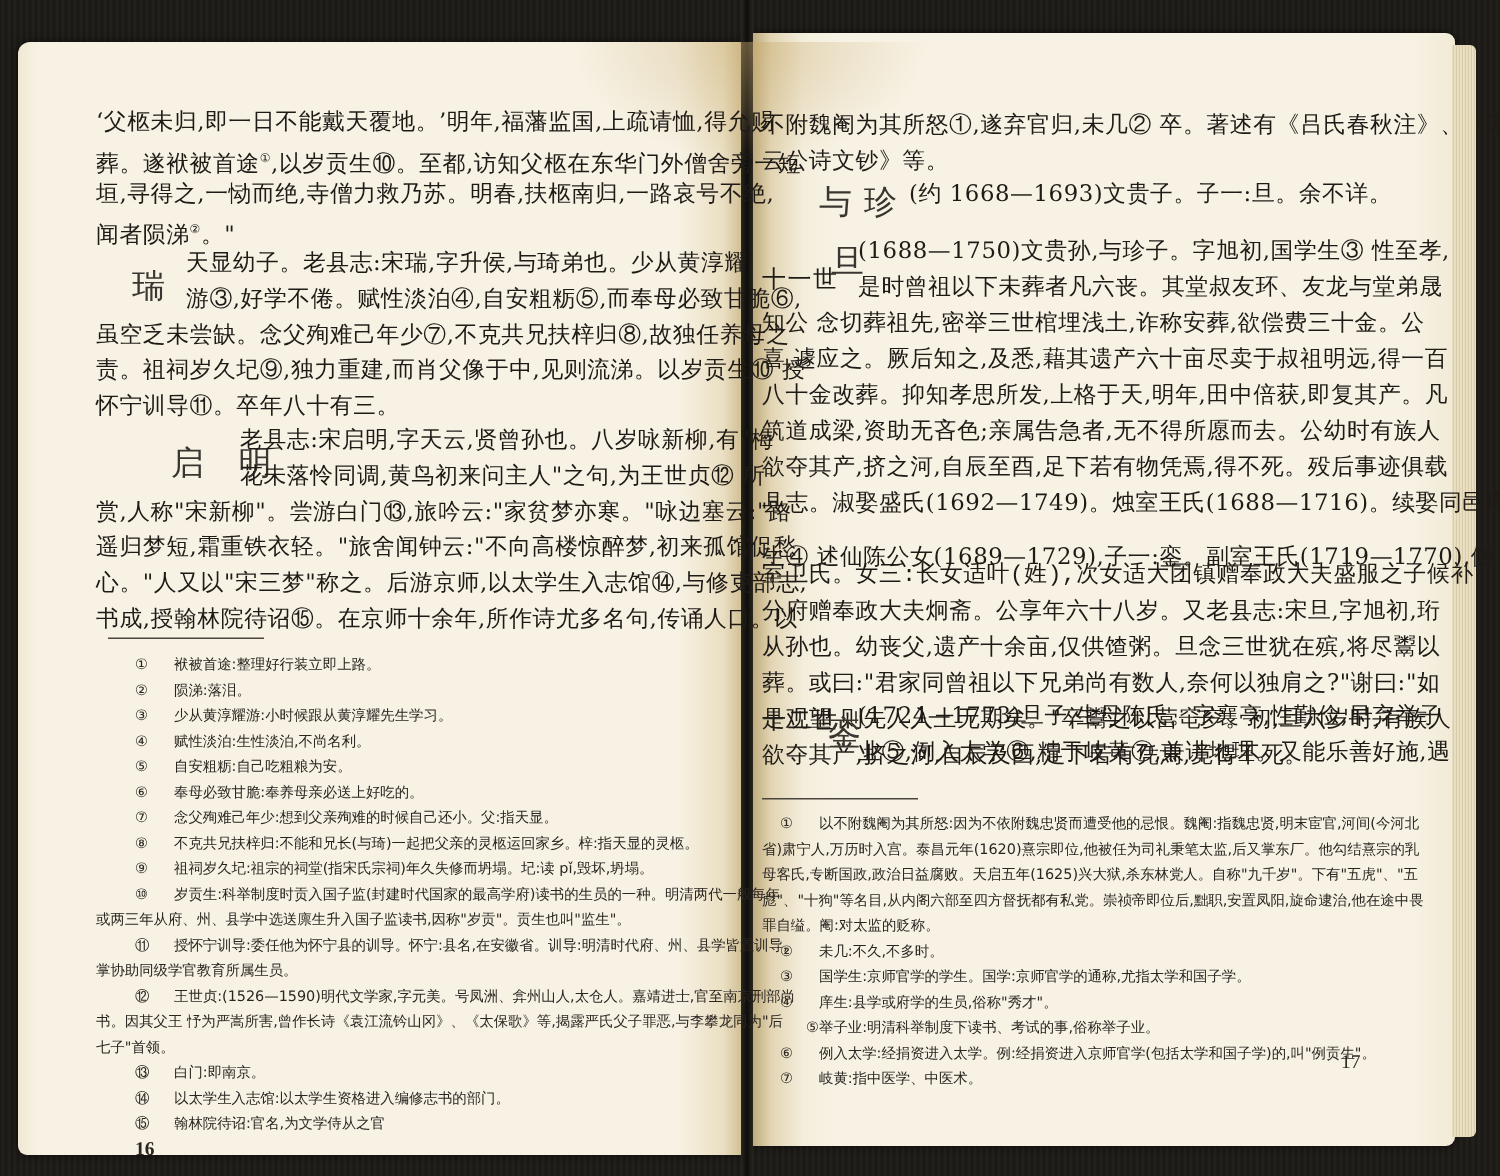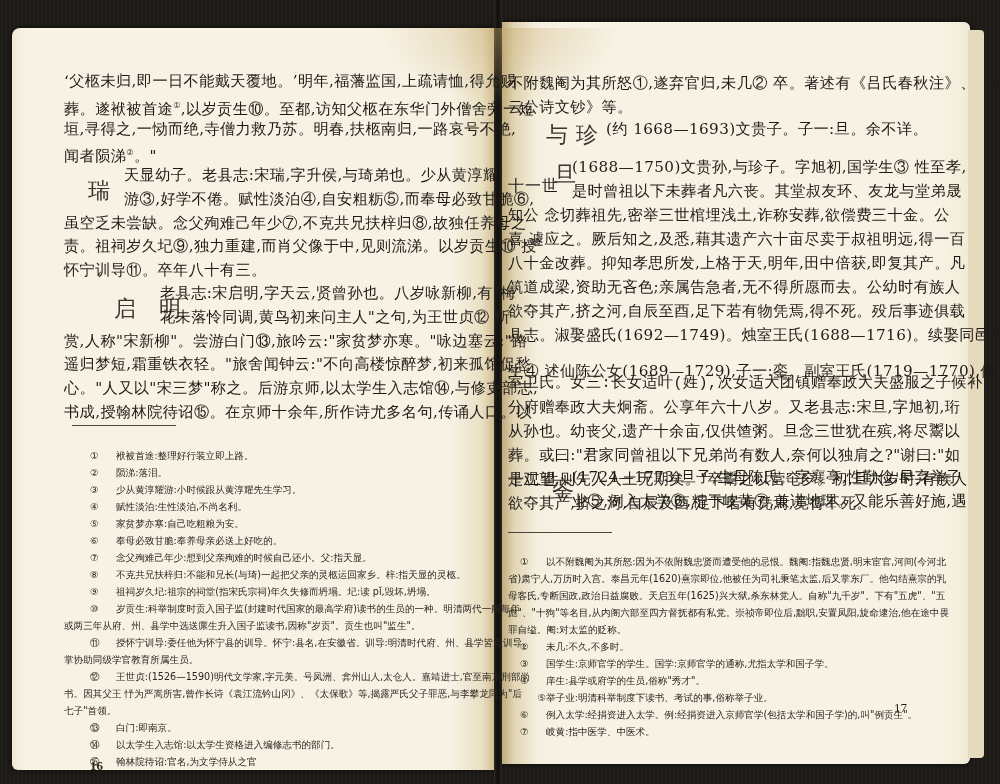--- a/index.html
+++ b/index.html
@@ -50,21 +50,20 @@
   .gen-label {
     position:absolute; font-size:16px; letter-spacing:1px;
   }
   sup { font-size:8px; vertical-align:6px; }
   .rule {
     position:absolute; height:1px; background:#4a443c;
   }
   .note {
     position:absolute; font-size:9.6px; line-height:16.5px; white-space:nowrap; color:#2a2520;
     font-family:"DejaVu Sans", "Liberation Sans", sans-serif;
-    margin-top:12px;
   }
   .note .num { display:inline-block; width:26px; }
   .page-num {
     position:absolute; font-size:13px; color:#2a2520;
     font-family:"Liberation Serif", serif;
   }
 </style>
 </head>
 <body>
 
@@ -93,21 +92,21 @@
 <div class="text" style="left:64px;top:353px;">遥归梦短,霜重铁衣轻。"旅舍闻钟云:"不向高楼惊醉梦,初来孤馆促愁</div>
 <div class="text" style="left:64px;top:377px;">心。"人又以"宋三梦"称之。后游京师,以太学生入志馆⑭,与修吏部志,</div>
 <div class="text" style="left:64px;top:401px;">书成,授翰林院待诏⑮。在京师十余年,所作诗尤多名句,传诵人口。以</div>
 
 <div class="rule" style="left:72px;top:425px;width:104px;"></div>
 
 <div class="note" style="left:90px;top:436px;"><span class="num">①</span><span>袱被首途:整理好行装立即上路。</span></div>
 <div class="note" style="left:90px;top:453px;"><span class="num">②</span><span>陨涕:落泪。</span></div>
 <div class="note" style="left:90px;top:470px;"><span class="num">③</span><span>少从黄淳耀游:小时候跟从黄淳耀先生学习。</span></div>
 <div class="note" style="left:90px;top:487px;"><span class="num">④</span><span>赋性淡泊:生性淡泊,不尚名利。</span></div>
-<div class="note" style="left:90px;top:504px;"><span class="num">⑤</span><span>家贫梦亦寒:自己吃粗粮为安。</span></div>
+<div class="note" style="left:90px;top:504px;"><span class="num">⑤</span><span>自安粗粝:自己吃粗粮为安。</span></div>
 <div class="note" style="left:90px;top:521px;"><span class="num">⑥</span><span>奉母必致甘脆:奉养母亲必送上好吃的。</span></div>
 <div class="note" style="left:90px;top:538px;"><span class="num">⑦</span><span>念父殉难己年少:想到父亲殉难的时候自己还小。父:指天显。</span></div>
 <div class="note" style="left:90px;top:555px;"><span class="num">⑧</span><span>不克共兄扶梓归:不能和兄长(与琦)一起把父亲的灵柩运回家乡。梓:指天显的灵柩。</span></div>
 <div class="note" style="left:90px;top:572px;"><span class="num">⑨</span><span>祖祠岁久圮:祖宗的祠堂(指宋氏宗祠)年久失修而坍塌。圮:读 pǐ,毁坏,坍塌。</span></div>
 <div class="note" style="left:90px;top:589px;"><span class="num">⑩</span><span>岁贡生:科举制度时贡入国子监(封建时代国家的最高学府)读书的生员的一种。明清两代一般每年</span></div>
 <div class="note" style="left:64px;top:606px;">或两三年从府、州、县学中选送廪生升入国子监读书,因称"岁贡"。贡生也叫"监生"。</div>
 <div class="note" style="left:90px;top:623px;"><span class="num">⑪</span><span>授怀宁训导:委任他为怀宁县的训导。怀宁:县名,在安徽省。训导:明清时代府、州、县学皆置训导,</span></div>
 <div class="note" style="left:64px;top:640px;">掌协助同级学官教育所属生员。</div>
 <div class="note" style="left:90px;top:657px;"><span class="num">⑫</span><span>王世贞:(1526—1590)明代文学家,字元美。号凤洲、弇州山人,太仓人。嘉靖进士,官至南京刑部尚</span></div>
 <div class="note" style="left:64px;top:674px;">书。因其父王 忬为严嵩所害,曾作长诗《袁江流钤山冈》、《太保歌》等,揭露严氏父子罪恶,与李攀龙同为"后</div>

